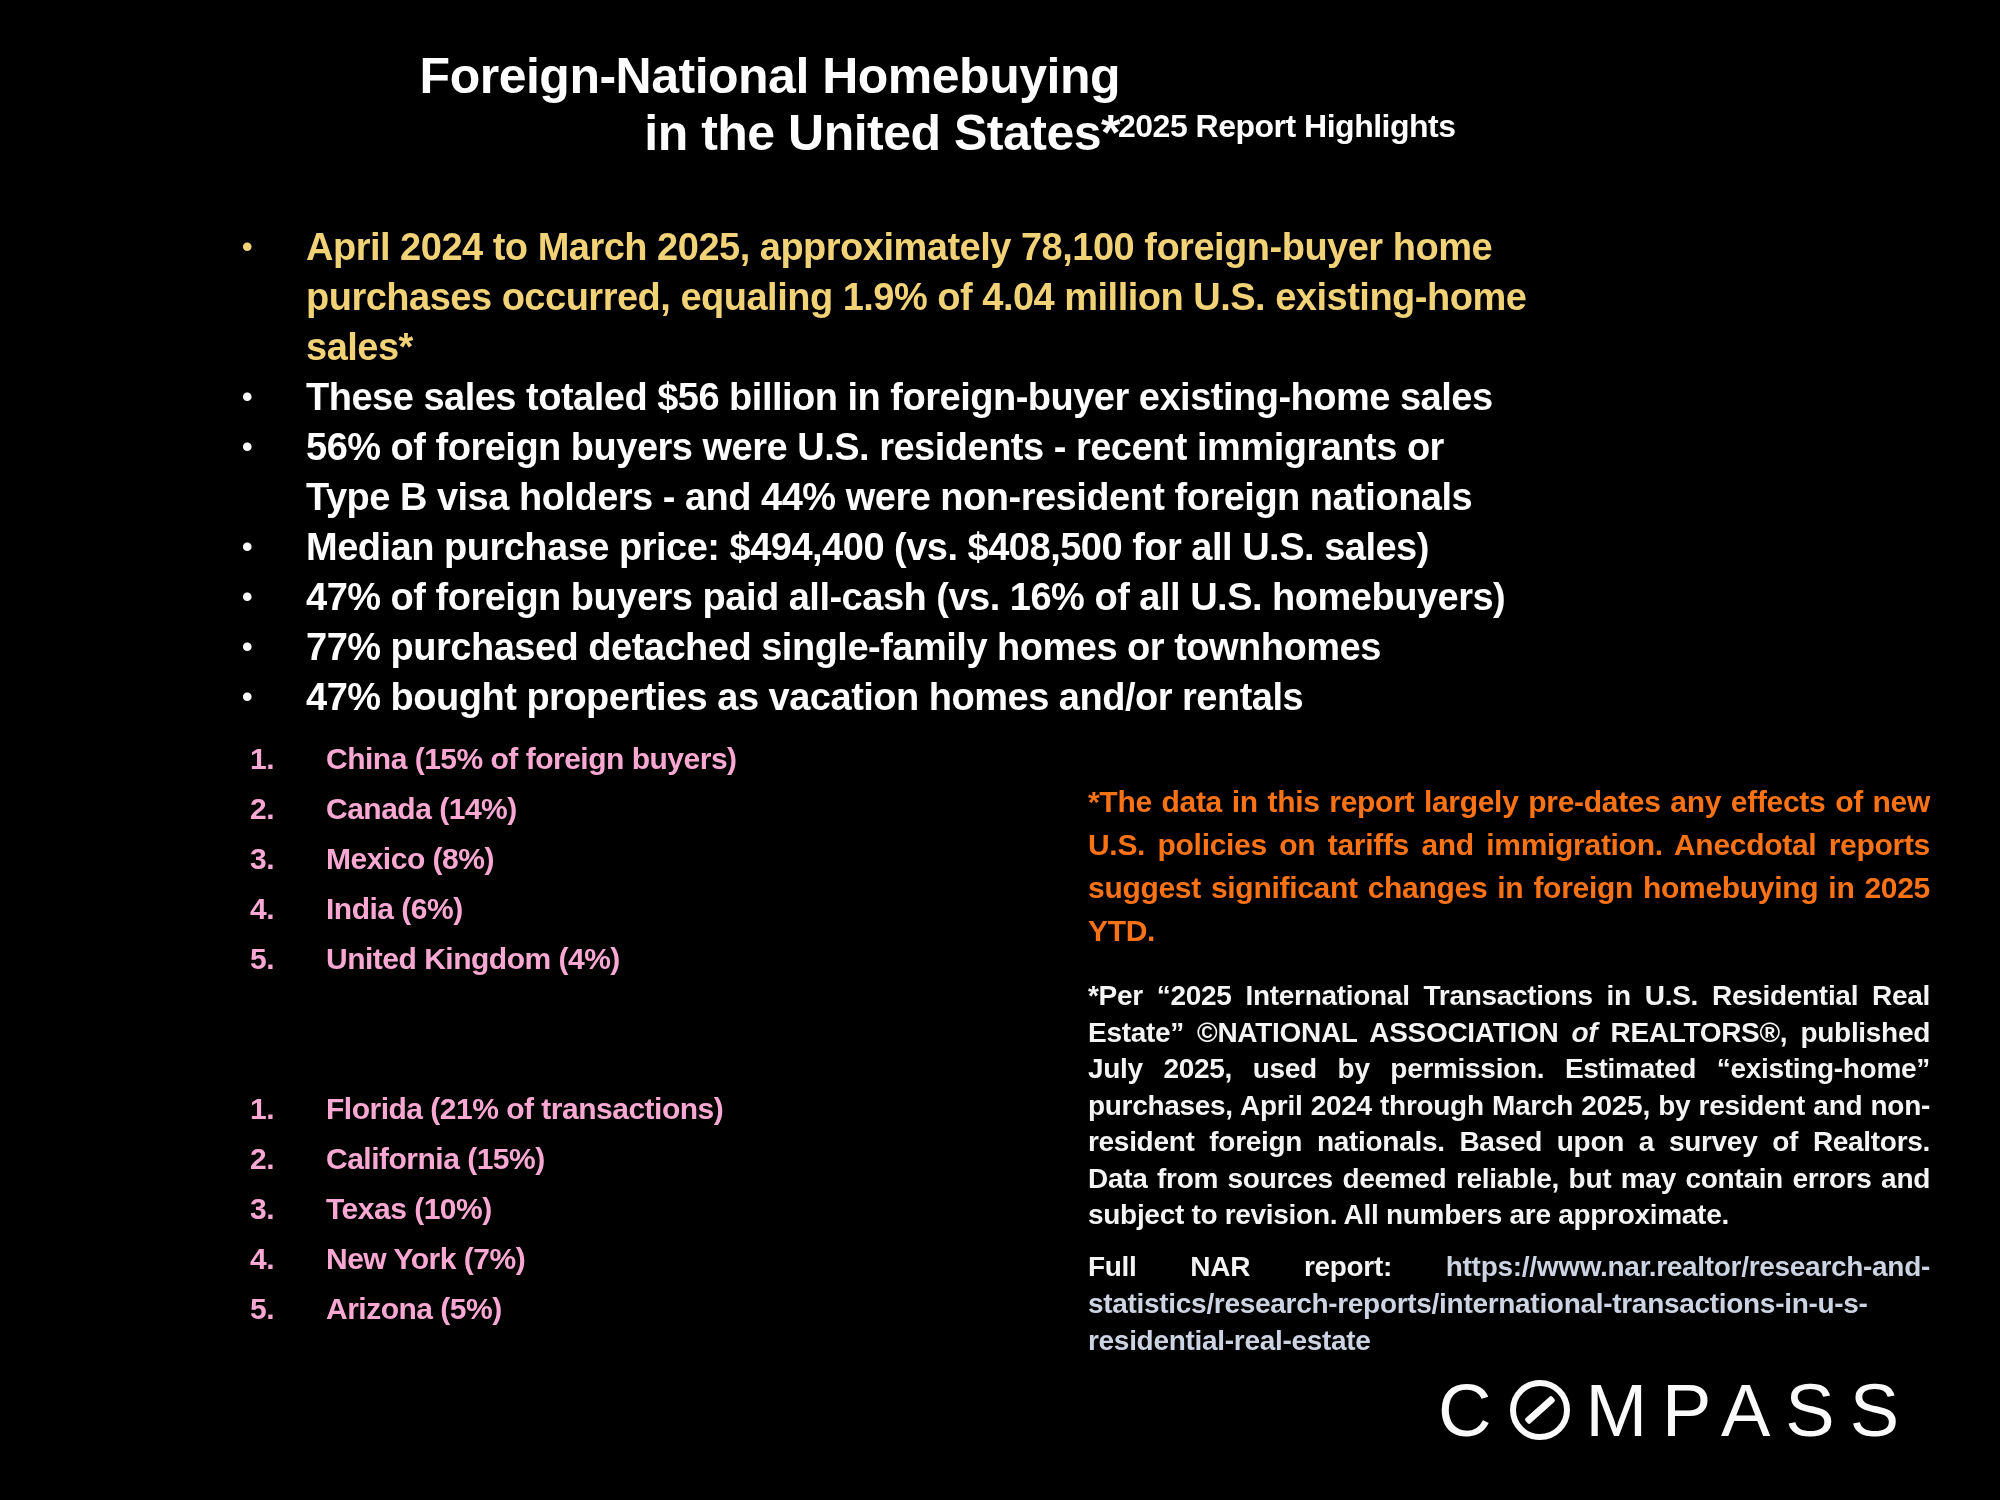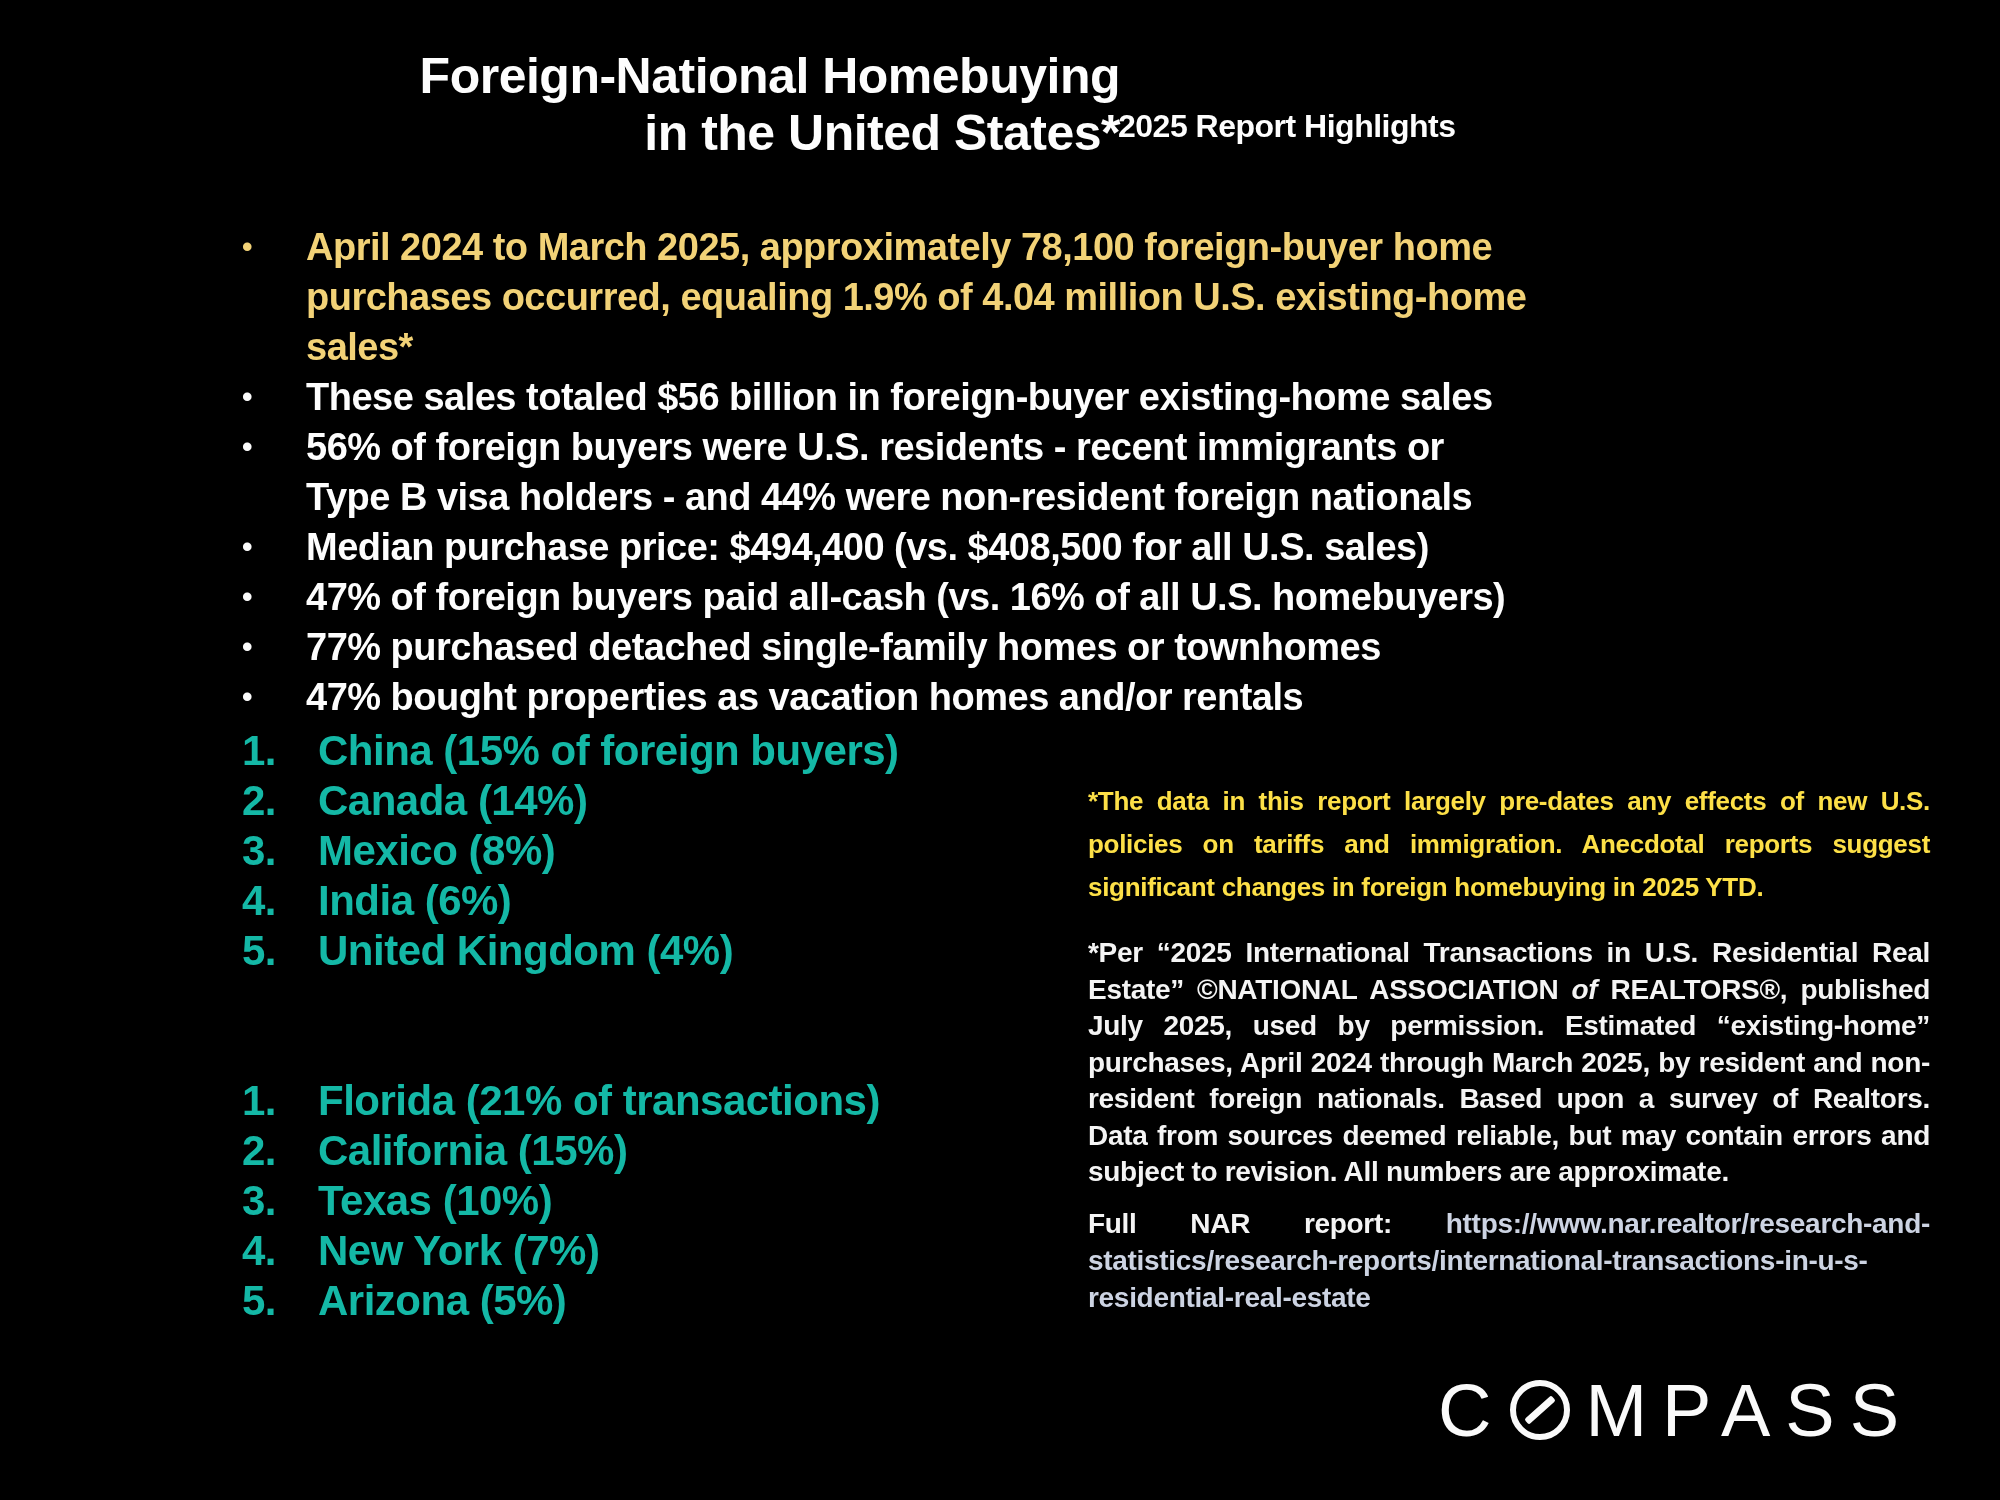--- a/index.html
+++ b/index.html
@@ -39,29 +39,29 @@
   }
   ul.bullets li.gold, ul.bullets li.gold::before{color:#f2d277;}
   
   .section{position:absolute;left:240px;}
   .sec-countries{top:726px;}
   .sec-states{top:1076px;}
   .sec-head{font-size:40px;line-height:50px;white-space:nowrap;}
   .sec-head .gold-head{color:#f2d277;}
   .sec-head .qualifier{color:#fdfdfd;font-size:30px;}
   ol.ranked{
-    list-style:none;margin:0;padding:0;counter-reset:rk;
-    font-size:42px;line-height:50px;color:#14b8a6;
+    list-style:none;margin:8px;padding:0;counter-reset:rk;
+    font-size:30px;line-height:50px;color:#f9a8d4;
   }
   ol.ranked li{position:relative;padding-left:78px;counter-increment:rk;white-space:nowrap;}
   ol.ranked li::before{content:counter(rk) ".";position:absolute;left:2px;top:0;}
   
   .right-col{position:absolute;left:1088px;top:780px;width:842px;}
   .red-note{
-    color:#fde047;font-size:26px;line-height:43px;
+    color:#f97316;font-size:30px;line-height:43px;
     text-align:justify;margin:0 0 26px 0;letter-spacing:-0.3px;
   }
   .fine-print{
     color:#f4f4f4;font-size:28px;line-height:36.5px;
     text-align:justify;margin:0;letter-spacing:-0.3px;
   }
   .fine-print .it{font-style:italic;}
   .report-line{
     color:#f4f4f4;font-size:28px;line-height:37px;
     text-align:justify;margin:14px 0 0 0;letter-spacing:-0.3px;

